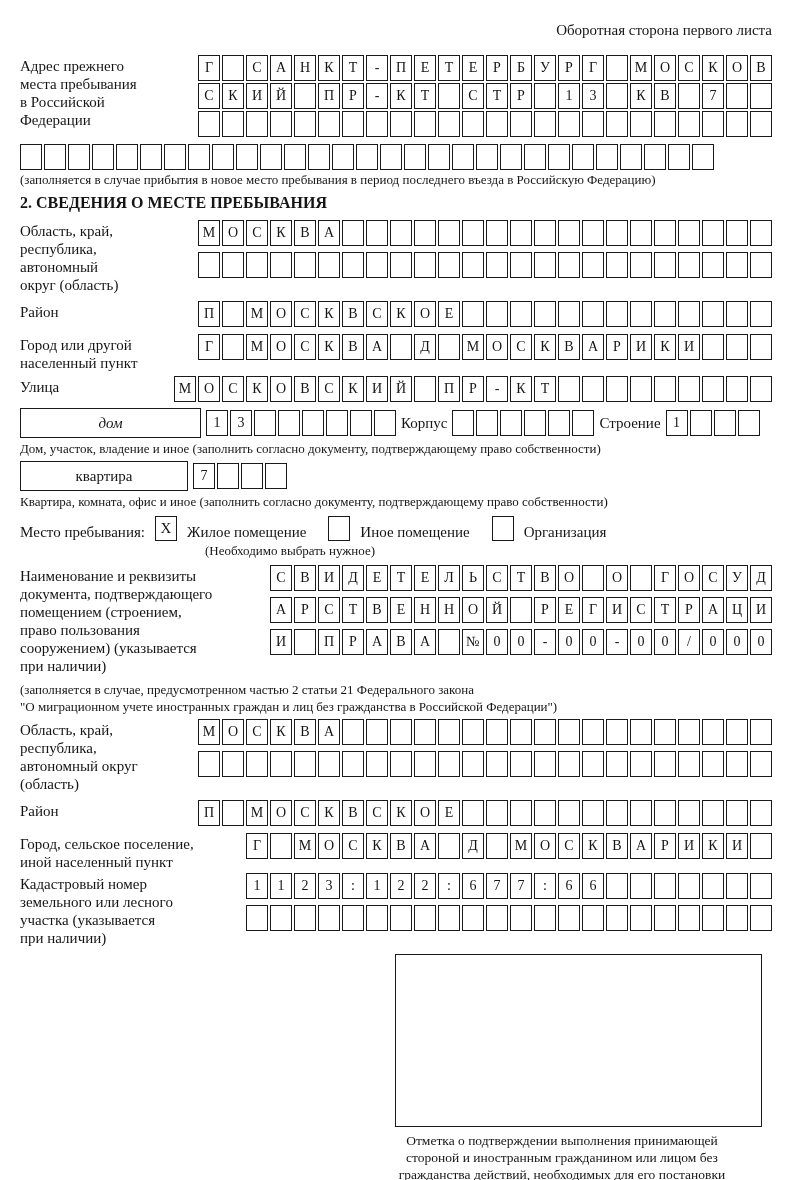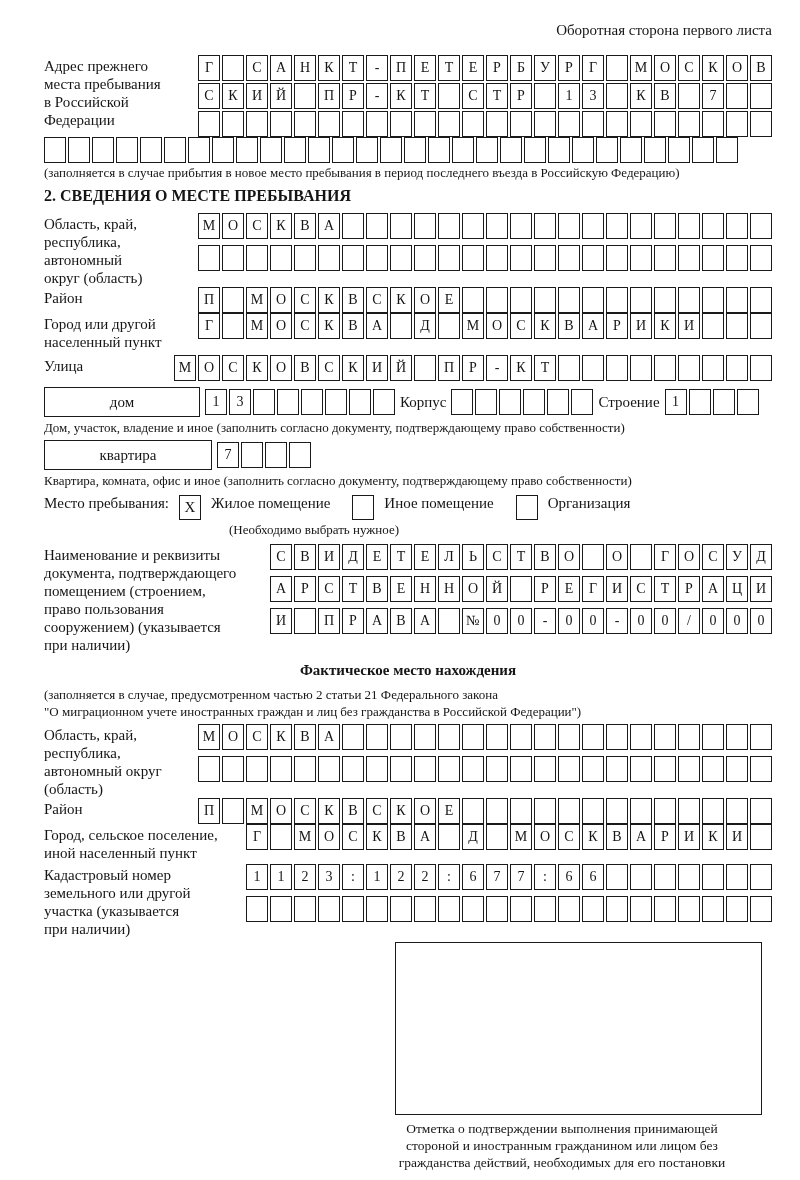--- a/index.html
+++ b/index.html
@@ -1,49 +1,49 @@
 <!DOCTYPE html>
 <html><head>
 <meta charset="utf-8">
 <style>
   html,body{margin:0;padding:0;background:#e8e8e8;}
   .page{
     width:800px;height:1180px;margin:0 auto;background:#ffffff;color:#151515;
     font-family:"Liberation Serif","DejaVu Serif",serif;
-    box-sizing:border-box;padding:6px 28px 0 44px;overflow:hidden;position:relative;
+    box-sizing:border-box;padding:6px 28px 0 20px;overflow:hidden;position:relative;
   }
   .corner{ text-align:right;font-size:15px;margin-top:16px;margin-bottom:16px; }
-  .frow{ display:flex;align-items:flex-start;margin-bottom:0; }
+  .frow{ display:flex;align-items:flex-start;margin-bottom:7px; }
   .flabel{ font-size:15px;line-height:18px;flex:0 0 auto;padding-top:2px; }
   .fcells{ margin-left:auto;display:flex;flex-direction:column;gap:6px; }
   .push{ margin-left:auto; }
   .cells-row{ display:flex;gap:2px;justify-content:flex-end; }
   .cells-row.start{ justify-content:flex-start; }
   .cell{
     width:22px;height:26px;border:1.6px solid #1a1a1a;box-sizing:border-box;
     display:flex;align-items:center;justify-content:center;
     font-size:14px;flex:0 0 auto;background:#fff;
   }
   .note{ font-size:13px;line-height:16px;margin-bottom:4px; }
   .note.center{ }
   .sec-title{ font-weight:bold;font-size:16px;margin:6px 0 8px 0; }
   .fact-title{ text-align:center;font-weight:bold;font-size:15px;margin:8px 0 8px 0; }
   .inline-row{ display:flex;align-items:center;margin-bottom:3px;gap:5px; }
   .big-box{
     border:1.6px solid #1a1a1a;height:30px;box-sizing:border-box;
     display:flex;align-items:center;justify-content:center;font-size:15px;background:#fff;
   }
-  .big-box.dom{ width:156px; }
+  .big-box.dom{ width:181px;font-style:italic; }
   .big-box.kvartira{ width:168px; }
   .ilabel{ font-size:15px;white-space:nowrap; }
   .cbox{
     width:22px;height:25px;border:1.6px solid #1a1a1a;box-sizing:border-box;
     display:inline-flex;align-items:center;justify-content:center;font-size:15px;flex:0 0 auto;
   }
-  .mesto-row{ display:flex;align-items:flex-start;gap:10px;margin-bottom:2px; }
+  .mesto-row{ display:flex;align-items:flex-end;gap:10px;margin-bottom:2px; }
   .mesto-note{ font-size:13px;width:320px;margin-left:110px;text-align:center;margin-bottom:6px; }
   .gap8{ width:2px; }
   .stamp-wrap{ display:flex;justify-content:flex-end;margin-top:4px;margin-right:10px; }
   .stamp-box{ width:367px;height:173px;border:1.6px solid #1a1a1a;box-sizing:border-box;background:#fff; }
   .stamp-caption{ width:420px;margin-left:auto;margin-right:0;text-align:center;font-size:13.5px;line-height:17px;margin-top:5px; }
   .lline{ }
 </style>
 </head>
 <body>
 
@@ -461,21 +461,20 @@
           <span class="cell">0</span>
           <span class="cell">0</span>
           <span class="cell">/</span>
           <span class="cell">0</span>
           <span class="cell">0</span>
           <span class="cell">0</span>
         </div>
     </div>
   </div>
 
-  <div class="fact-title">Фактическое место нахождения</div>
   <div class="note center" style="margin-bottom:1px;">(заполняется в случае, предусмотренном частью 2 статьи 21 Федерального закона</div>
   <div class="note center">"О миграционном учете иностранных граждан и лиц без гражданства в Российской Федерации")</div>
 
   <div class="frow">
     <div class="flabel" style="width:145px;">
         <div class="lline">Область, край,</div>
         <div class="lline">республика,</div>
         <div class="lline">автономный округ</div>
         <div class="lline">(область)</div>
       </div>
@@ -592,21 +591,21 @@
         <span class="cell">И</span>
         <span class="cell">К</span>
         <span class="cell">И</span>
         <span class="cell"></span>
       </div>
   </div>
 
   <div class="frow">
     <div class="flabel" style="width:170px;">
         <div class="lline">Кадастровый номер</div>
-        <div class="lline">земельного или другой</div>
+        <div class="lline">земельного или лесного</div>
         <div class="lline">участка (указывается</div>
         <div class="lline">при наличии)</div>
       </div>
     <div class="fcells">
       <div class="cells-row">
           <span class="cell">1</span>
           <span class="cell">1</span>
           <span class="cell">2</span>
           <span class="cell">3</span>
           <span class="cell">:</span>

